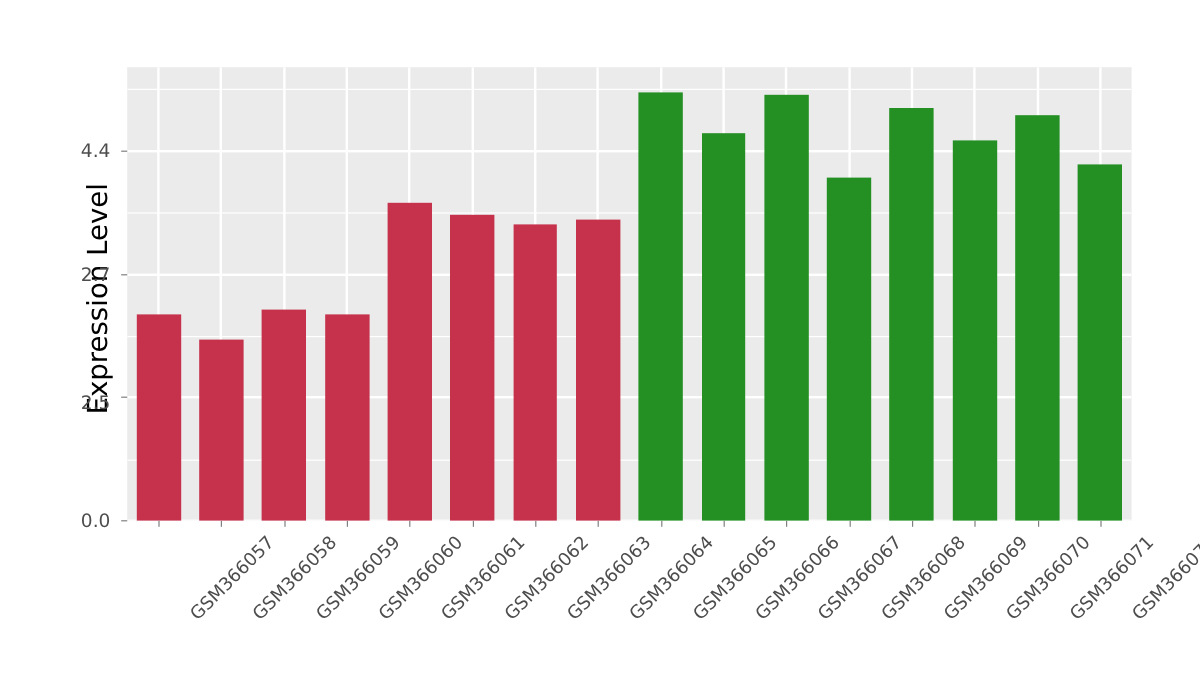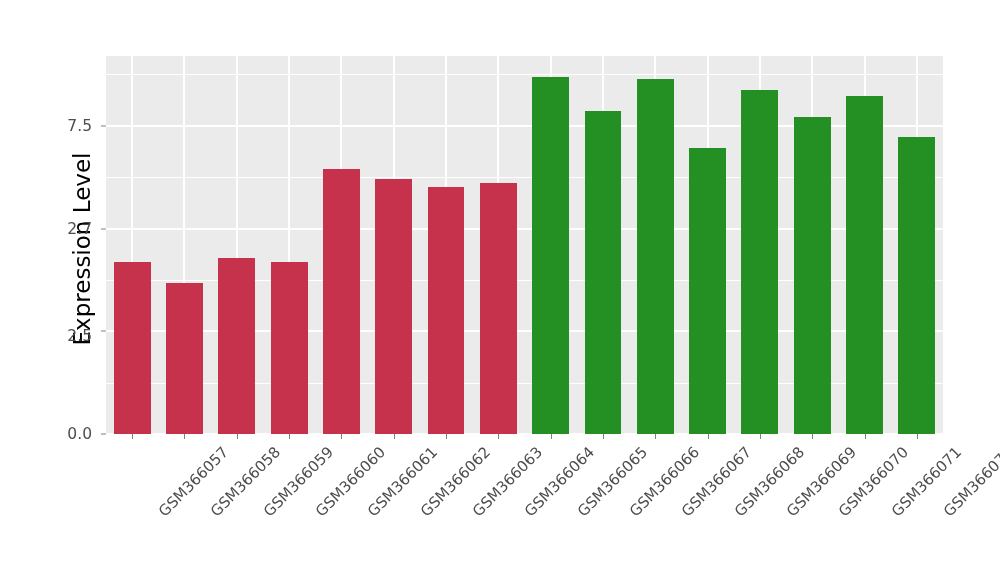--- a/index.html
+++ b/index.html
@@ -128,21 +128,21 @@
 <body>
 
 <div id="chart-root">
 
   <div id="y-axis-title">Expression Level</div>
 
   <div id="y-tick-labels">
       <div class="y-tick-label" style="top: 434px;">0.0</div>
       <div class="y-tick-label" style="top: 336px; margin-left: 36px;">2.5</div>
       <div class="y-tick-label" style="top: 228.565px;">2.7</div>
-      <div class="y-tick-label" style="top: 125.848px;">7.5</div>
+      <div class="y-tick-label" style="top: 125.848px;">4.4</div>
     </div>
 
   <div id="plot-panel">
       <div class="grid-h minor" style="top: 326.641px;"></div>
       <div class="grid-h minor" style="top: 223.924px;"></div>
       <div class="grid-h minor" style="top: 121.207px;"></div>
       <div class="grid-h minor" style="top: 18.4891px;"></div>
       <div class="grid-h major" style="top: 377px;"></div>
       <div class="grid-h major" style="top: 274.283px;"></div>
       <div class="grid-h major" style="top: 171.565px;"></div>

